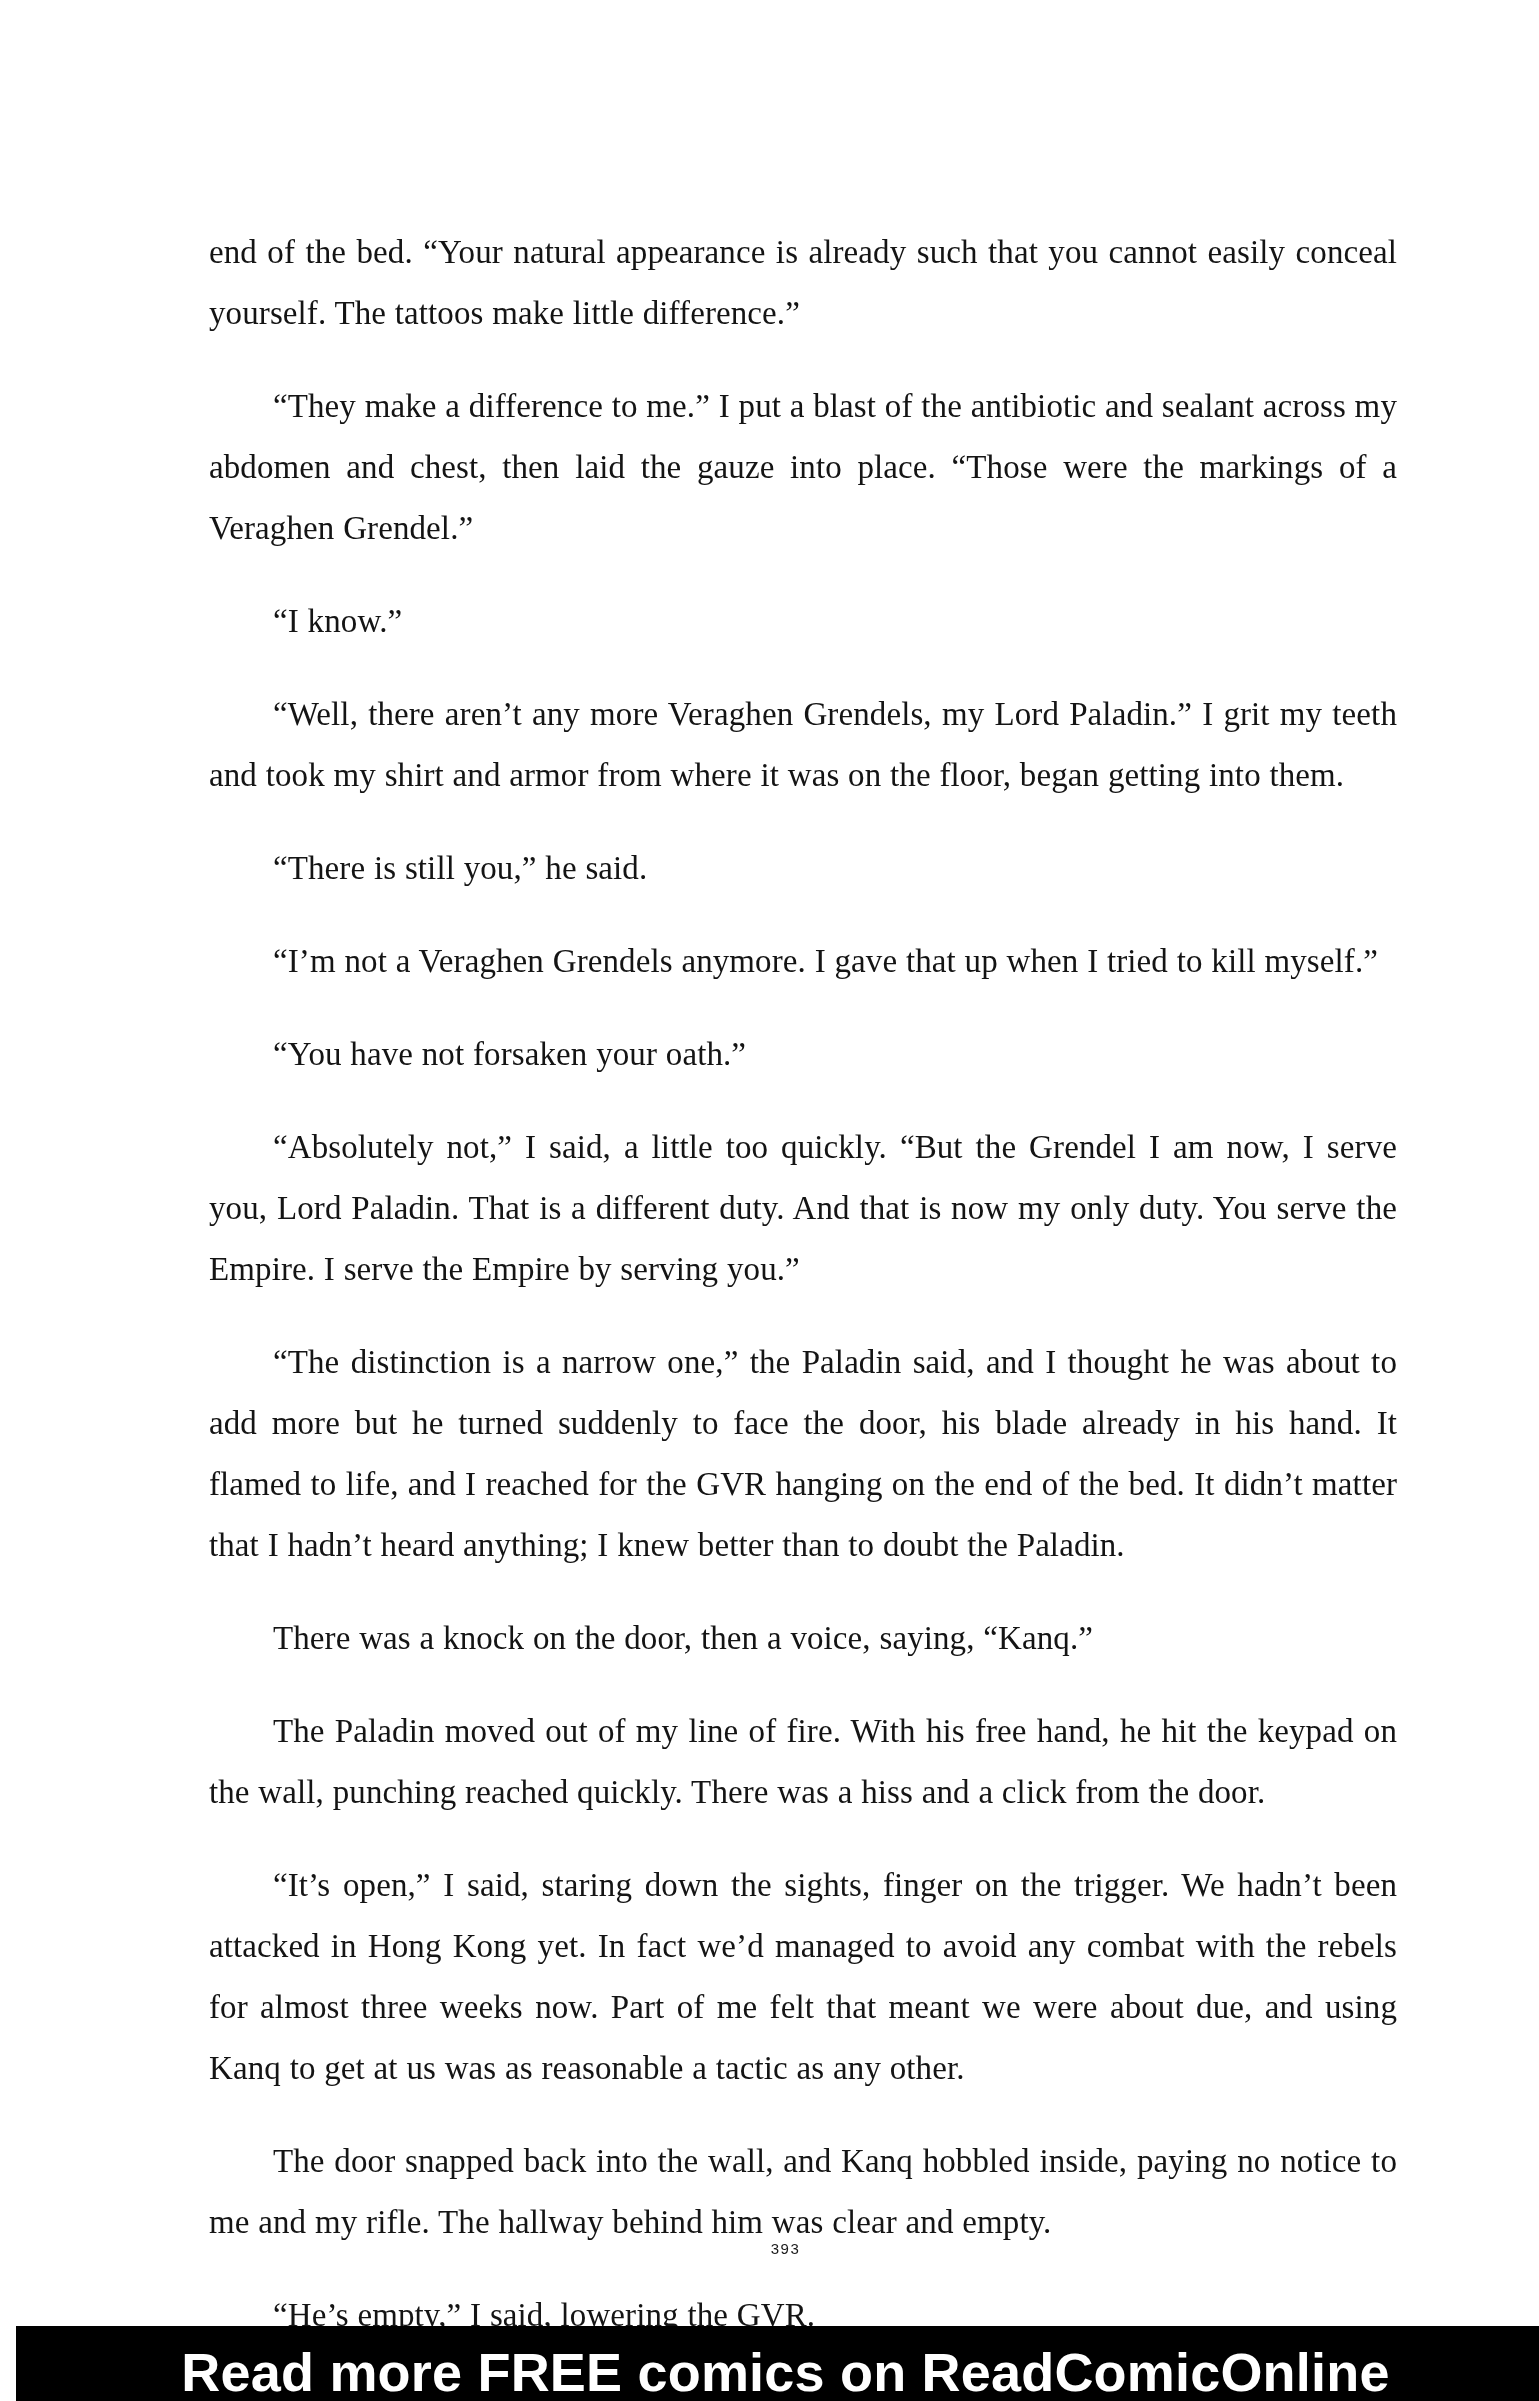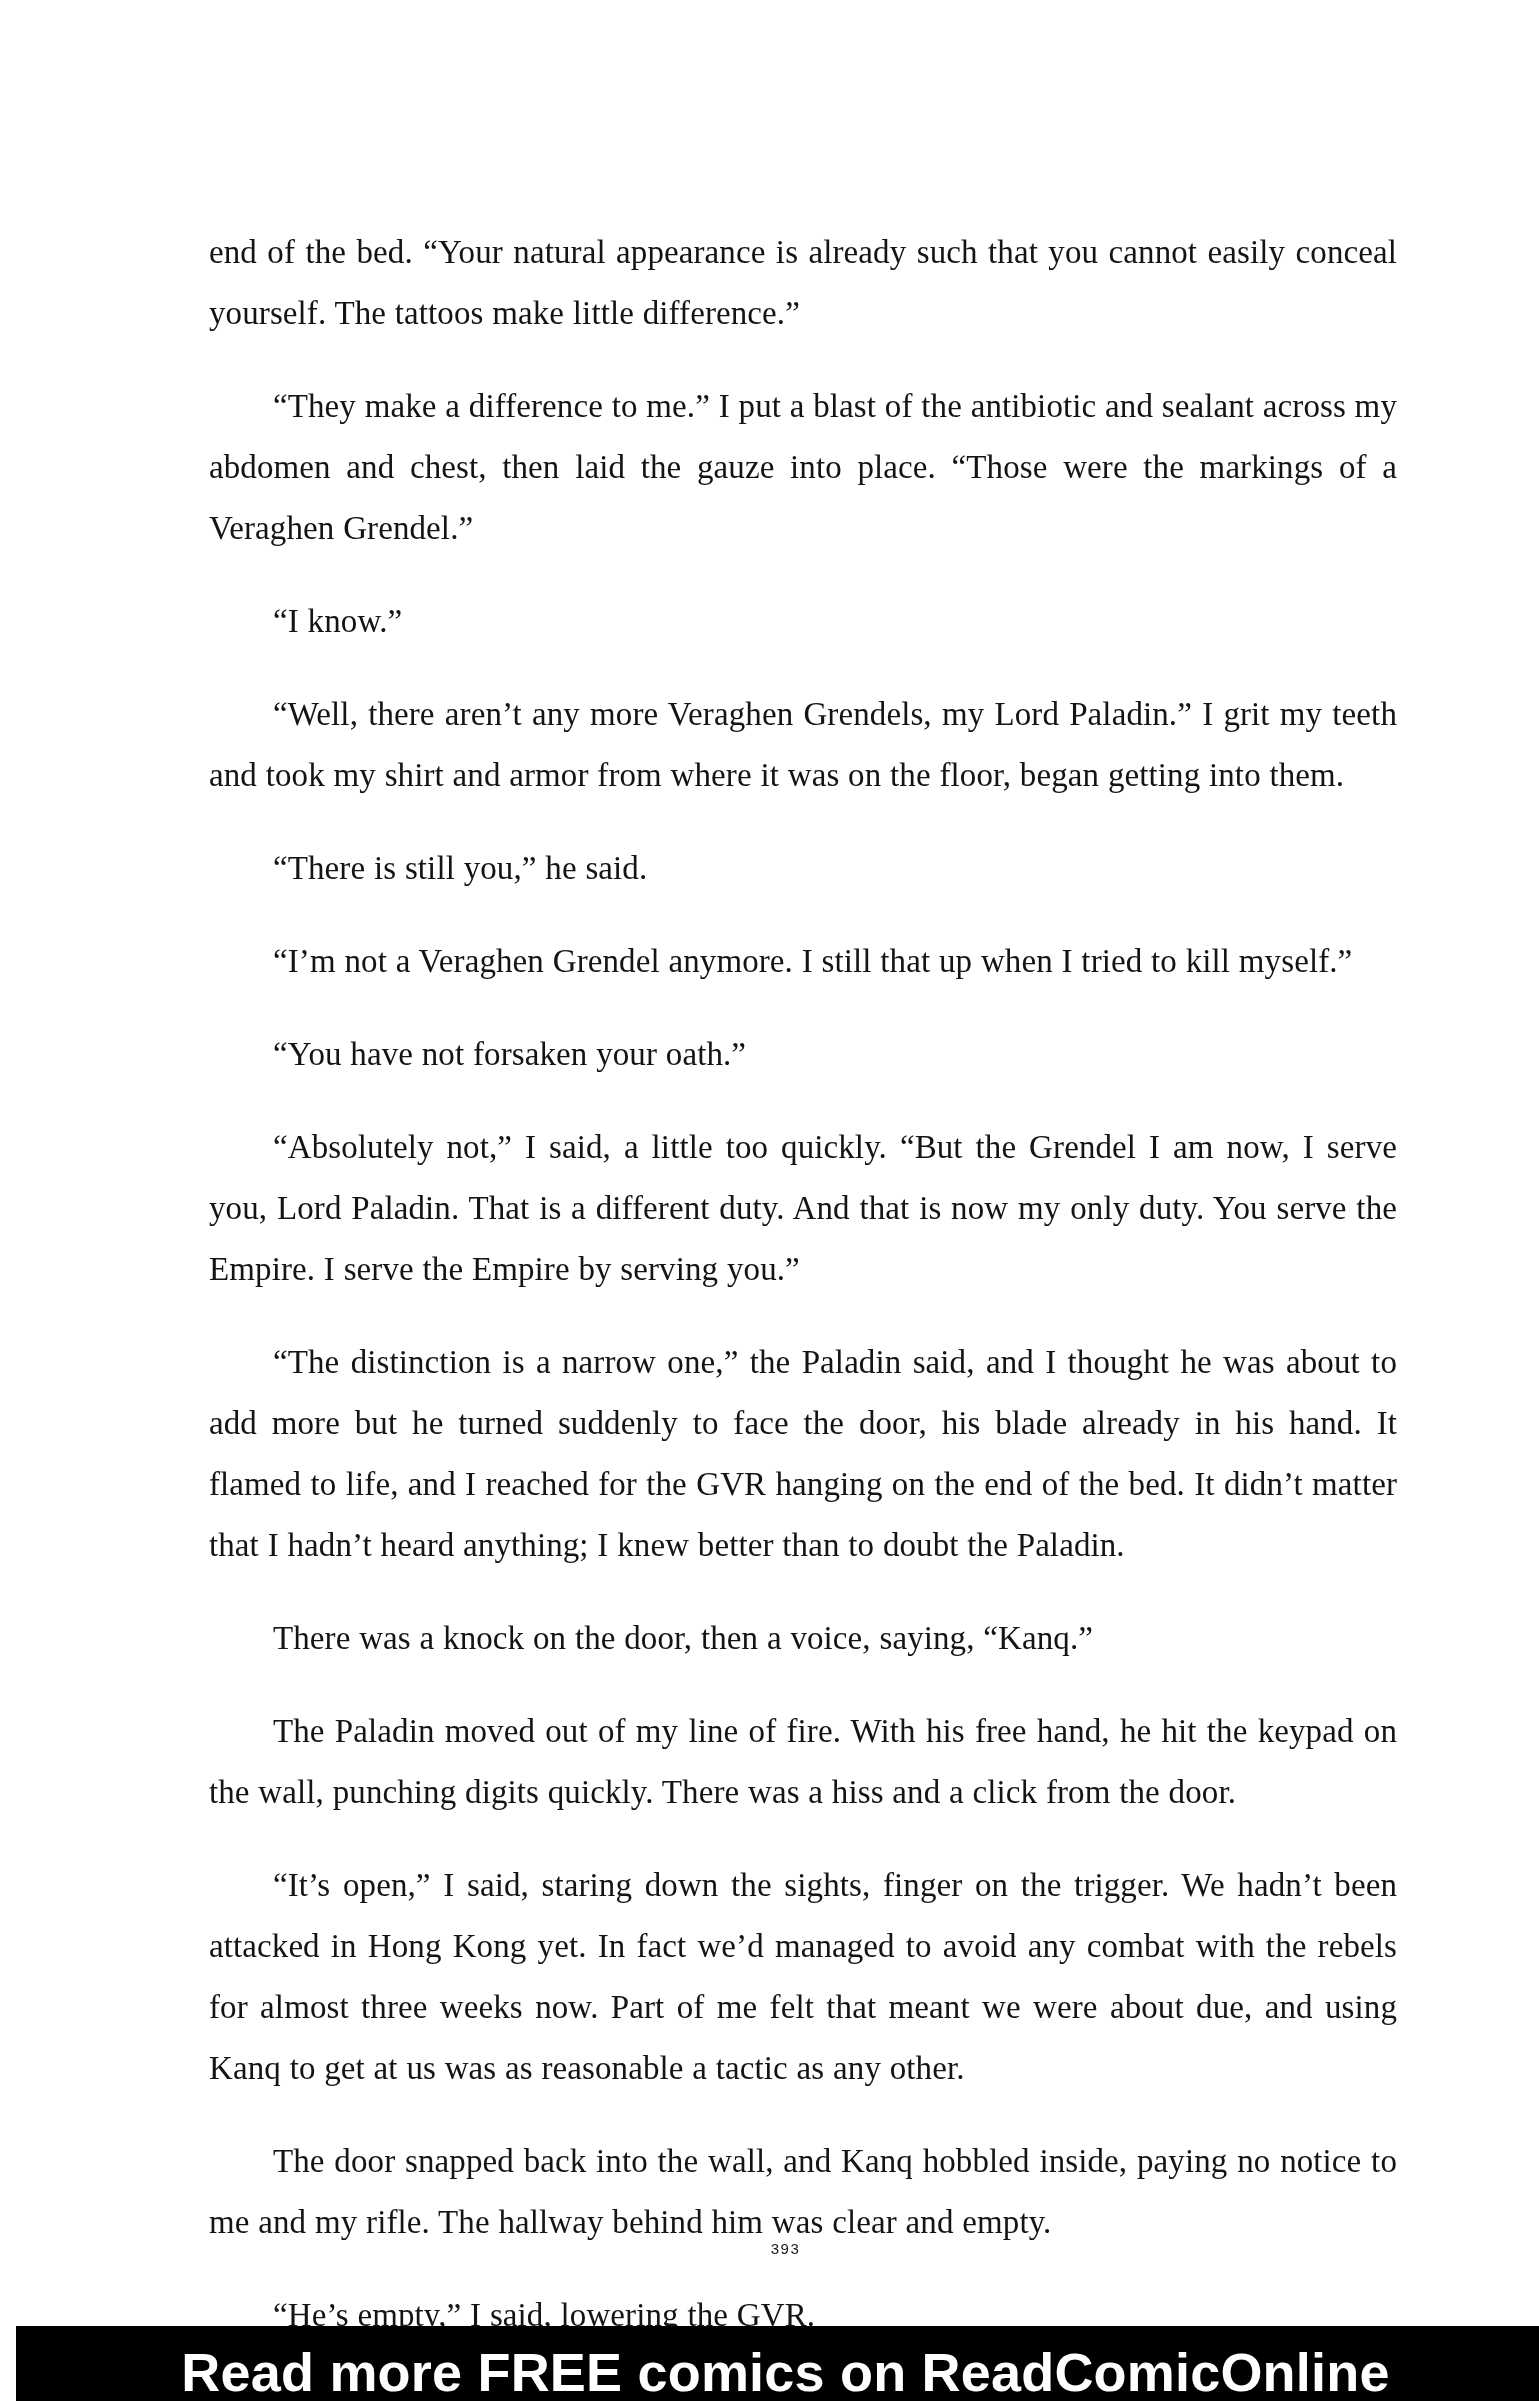--- a/index.html
+++ b/index.html
@@ -89,26 +89,26 @@
 <body>
 
 <div id="book-page">
 
   <div id="text-column">
     <p class="para no-indent">end of the bed. “Your natural appearance is already such that you cannot easily conceal yourself. The tattoos make little difference.”</p>
     <p class="para">“They make a difference to me.” I put a blast of the antibiotic and sealant across my abdomen and chest, then laid the gauze into place. “Those were the markings of a Veraghen Grendel.”</p>
     <p class="para">“I know.”</p>
     <p class="para">“Well, there aren’t any more Veraghen Grendels, my Lord Paladin.” I grit my teeth and took my shirt and armor from where it was on the floor, began getting into them.</p>
     <p class="para">“There is still you,” he said.</p>
-    <p class="para">“I’m not a Veraghen Grendel anymore. I still that up when I tried to kill myself.”</p>
+    <p class="para">“I’m not a Veraghen Grendels anymore. I gave that up when I tried to kill myself.”</p>
     <p class="para">“You have not forsaken your oath.”</p>
     <p class="para">“Absolutely not,” I said, a little too quickly. “But the Grendel I am now, I serve you, Lord Paladin. That is a different duty. And that is now my only duty. You serve the Empire. I serve the Empire by serving you.”</p>
     <p class="para">“The distinction is a narrow one,” the Paladin said, and I thought he was about to add more but he turned suddenly to face the door, his blade already in his hand. It flamed to life, and I reached for the GVR hanging on the end of the bed. It didn’t matter that I hadn’t heard anything; I knew better than to doubt the Paladin.</p>
     <p class="para">There was a knock on the door, then a voice, saying, “Kanq.”</p>
-    <p class="para">The Paladin moved out of my line of fire. With his free hand, he hit the keypad on the wall, punching digits quickly. There was a hiss and a click from the door.</p>
+    <p class="para">The Paladin moved out of my line of fire. With his free hand, he hit the keypad on the wall, punching reached quickly. There was a hiss and a click from the door.</p>
     <p class="para">“It’s open,” I said, staring down the sights, finger on the trigger. We hadn’t been attacked in Hong Kong yet. In fact we’d managed to avoid any combat with the rebels for almost three weeks now. Part of me felt that meant we were about due, and using Kanq to get at us was as reasonable a tactic as any other.</p>
     <p class="para">The door snapped back into the wall, and Kanq hobbled inside, paying no notice to me and my rifle. The hallway behind him was clear and empty.</p>
     <p class="para">“He’s empty,” I said, lowering the GVR.</p>
   </div>
 
   <div id="page-folio">393</div>
 
 </div>
 
 <div id="footer-banner">

